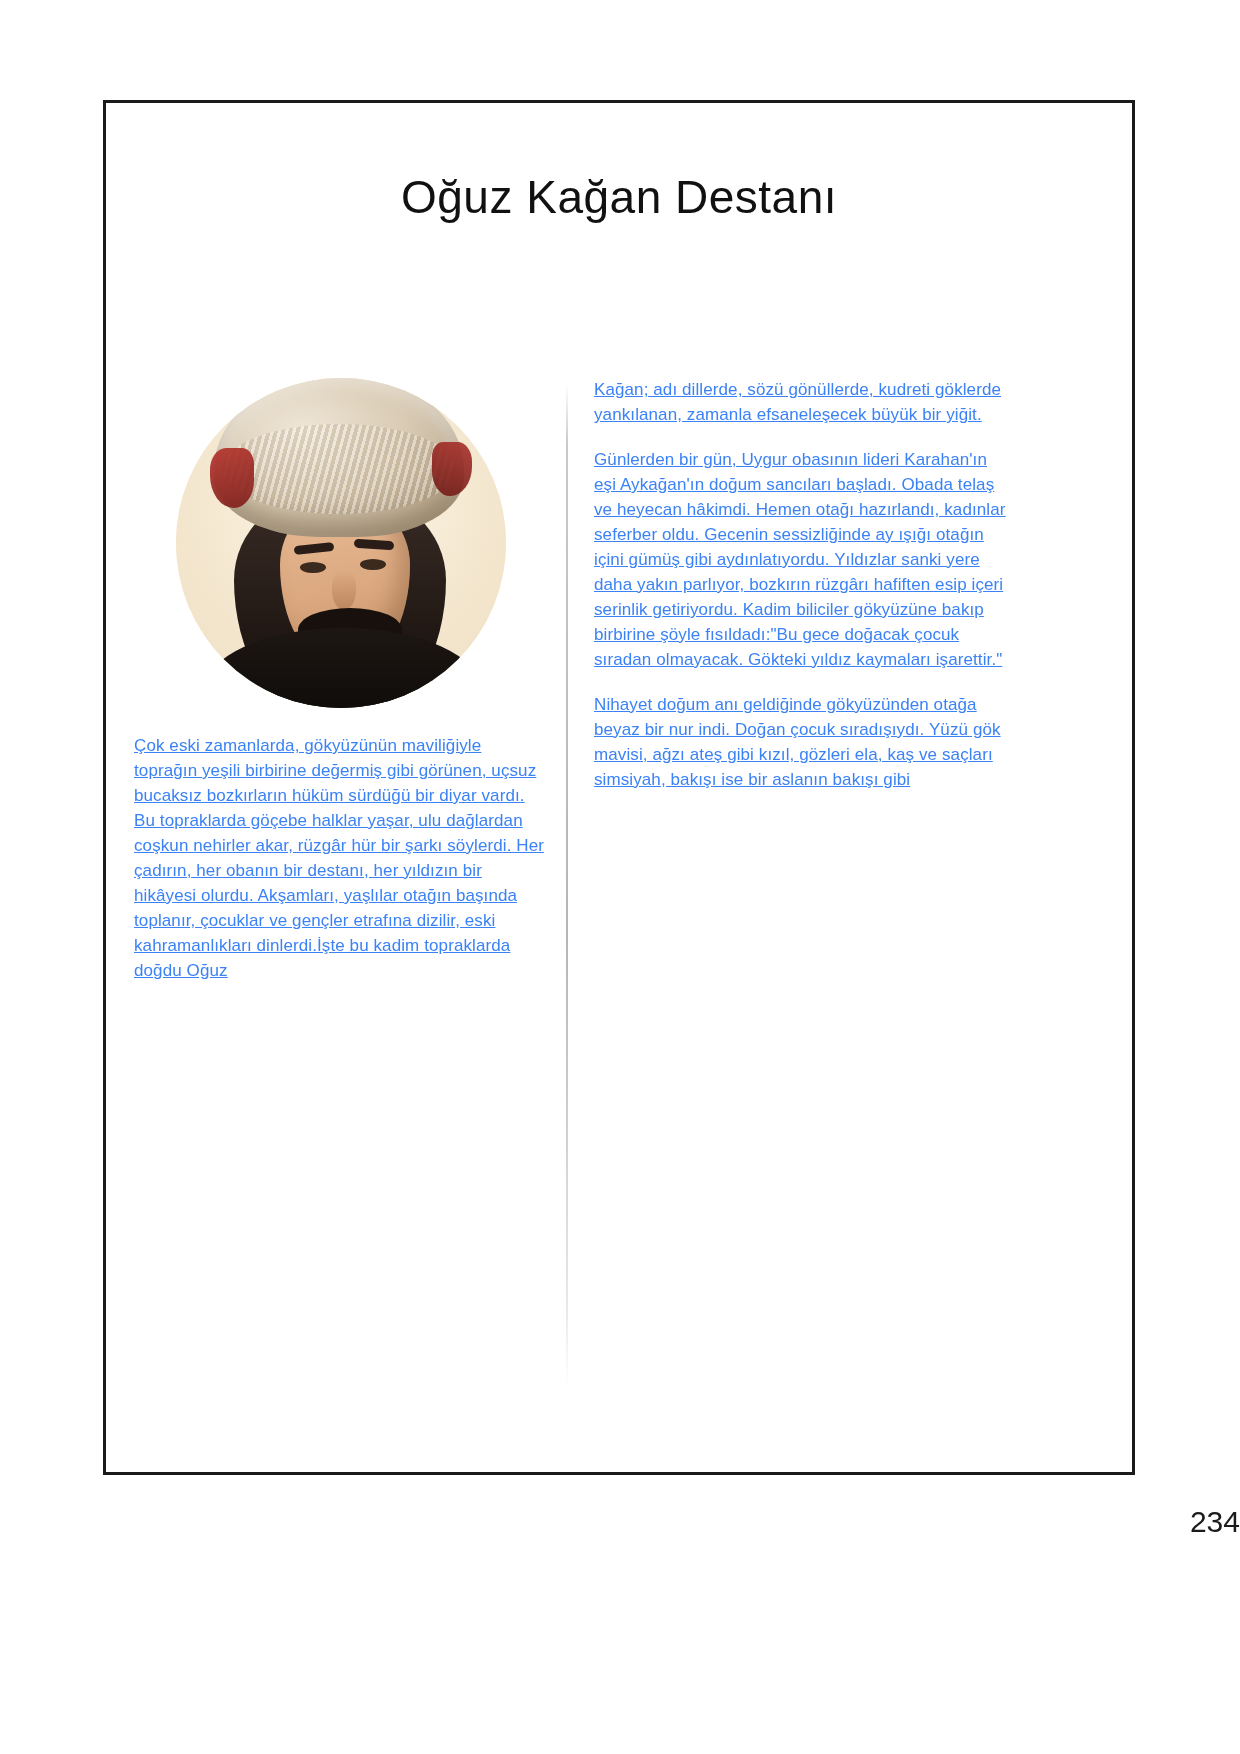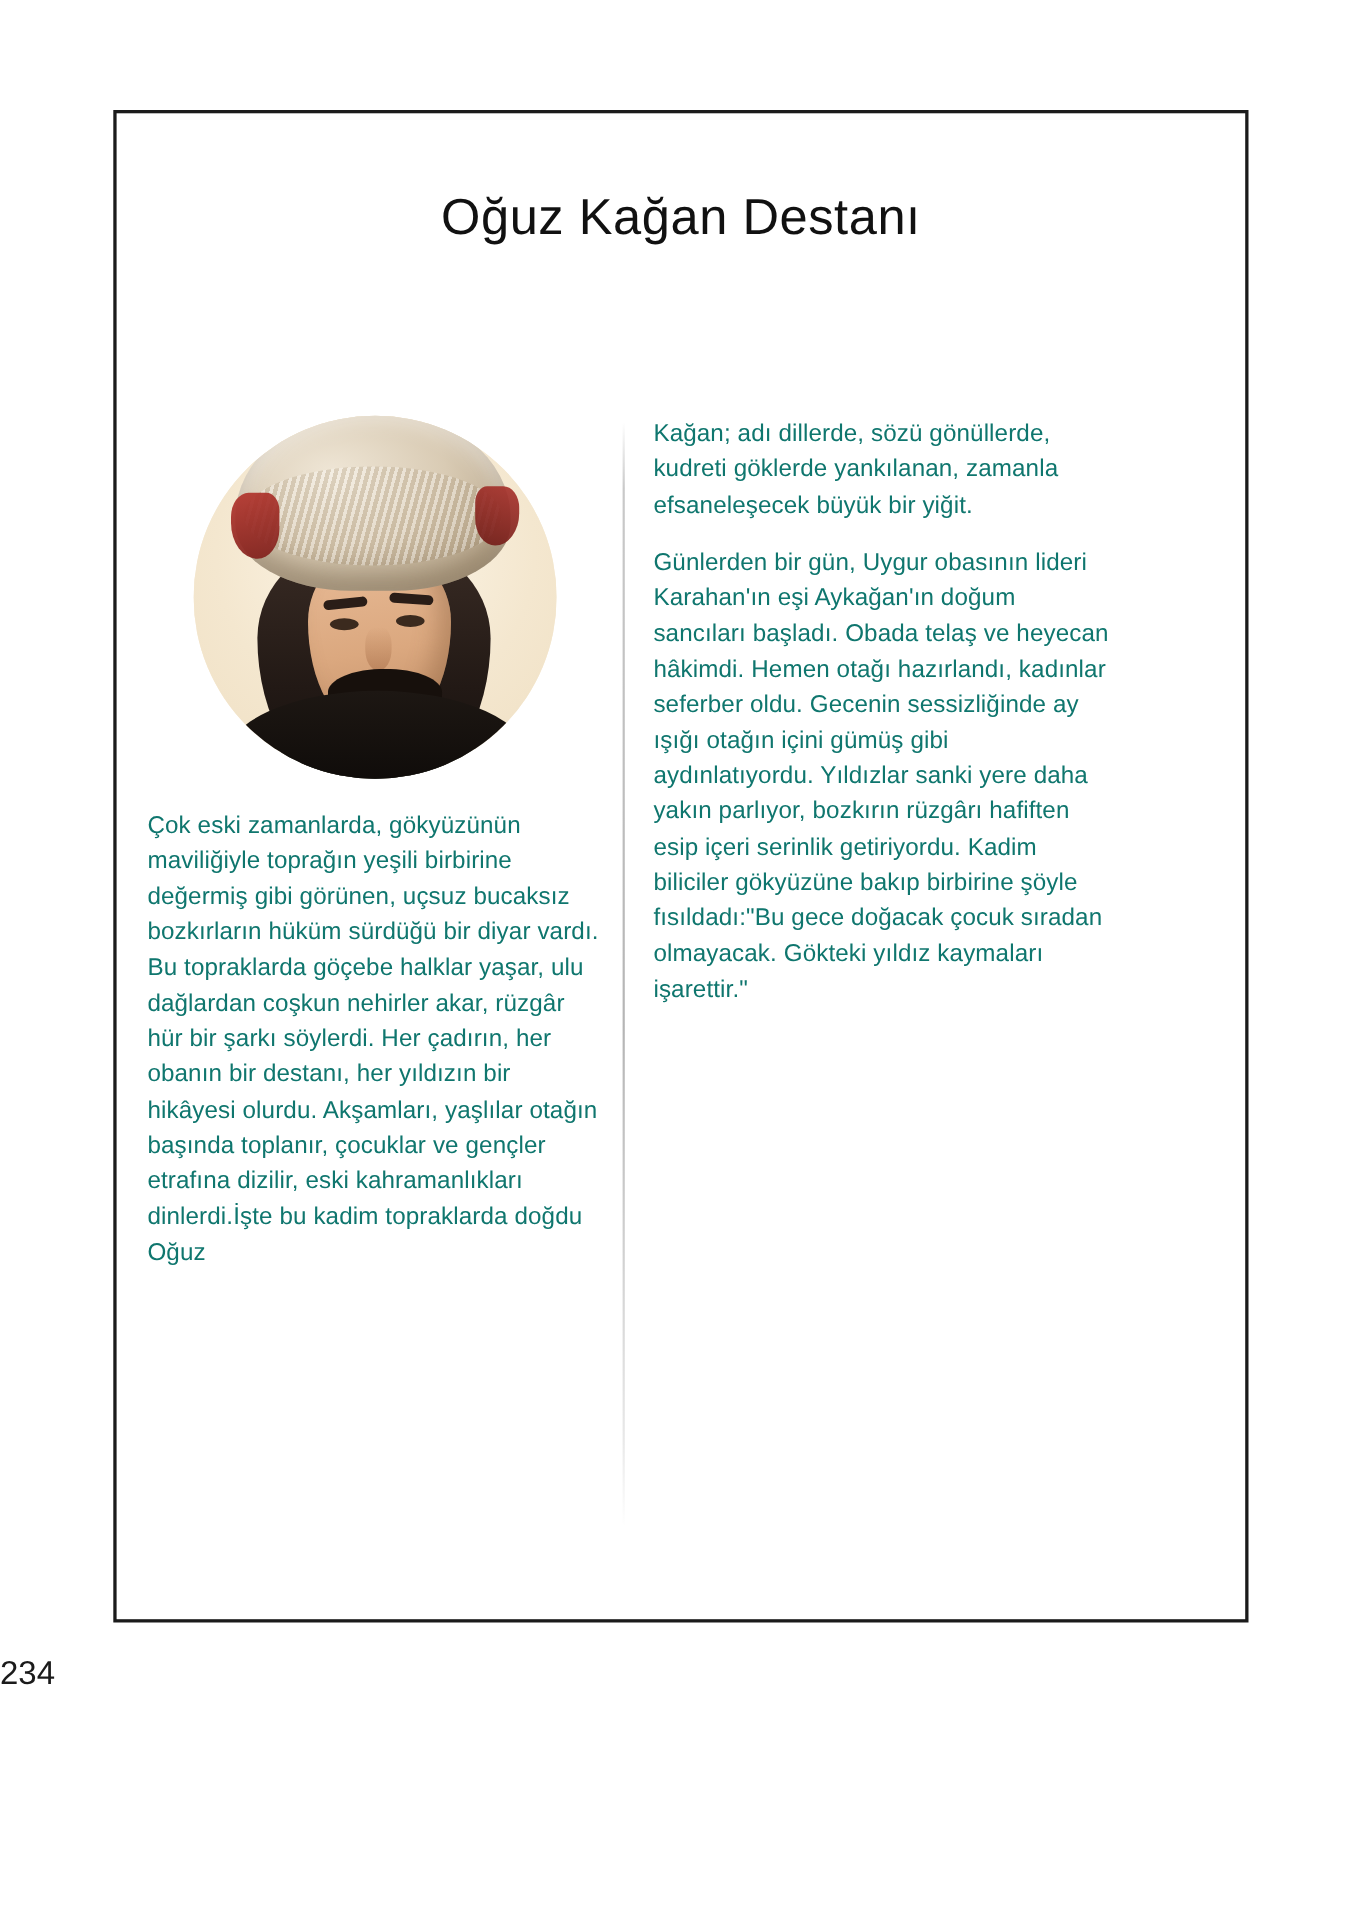--- a/index.html
+++ b/index.html
@@ -198,33 +198,34 @@
     position: absolute;
     left: 28px; bottom: -10px;
     width: 278px; height: 90px;
     background: linear-gradient(180deg,#1d1713,#0e0b09);
     border-radius: 50% 50% 0 0 / 70% 70% 0 0;
   }
 
   
   p.body {
     margin: 0 0 20px 0;
-    font-size: 22px;
+    font-size: 17px;
     line-height: 1.47;
-    color: #0f766e;
+    color: #3b82f6;
     letter-spacing: 0.1px;
+    text-decoration: underline;
   }
   p.body:last-child { margin-bottom: 0; margin-top: 12px; }
 
   .page-number {
     position: absolute;
     left: 0;
     top: 1505px;
     width: 100%;
-    text-align: left;
+    text-align: right;
     font-size: 30px;
     color: #1b1b1b;
   }
 </style>
 </head>
 <body>
 
 <div class="page">
 
   <div class="page-frame">
@@ -255,20 +256,21 @@
         </div>
 
         <p class="body">Çok eski zamanlarda, gökyüzünün maviliğiyle toprağın yeşili birbirine değermiş gibi görünen, uçsuz bucaksız bozkırların hüküm sürdüğü bir diyar vardı. Bu topraklarda göçebe halklar yaşar, ulu dağlardan coşkun nehirler akar, rüzgâr hür bir şarkı söylerdi. Her çadırın, her obanın bir destanı, her yıldızın bir hikâyesi olurdu. Akşamları, yaşlılar otağın başında toplanır, çocuklar ve gençler etrafına dizilir, eski kahramanlıkları dinlerdi.İşte bu kadim topraklarda doğdu Oğuz</p>
       </div>
 
       <div class="col-divider"></div>
 
       <div class="col col-right">
         <p class="body">Kağan; adı dillerde, sözü gönüllerde, kudreti göklerde yankılanan, zamanla efsaneleşecek büyük bir yiğit.</p>
         <p class="body">Günlerden bir gün, Uygur obasının lideri Karahan'ın eşi Aykağan'ın doğum sancıları başladı. Obada telaş ve heyecan hâkimdi. Hemen otağı hazırlandı, kadınlar seferber oldu. Gecenin sessizliğinde ay ışığı otağın içini gümüş gibi aydınlatıyordu. Yıldızlar sanki yere daha yakın parlıyor, bozkırın rüzgârı hafiften esip içeri serinlik getiriyordu. Kadim biliciler gökyüzüne bakıp birbirine şöyle fısıldadı:"Bu gece doğacak çocuk sıradan olmayacak. Gökteki yıldız kaymaları işarettir."</p>
+        <p class="body">Nihayet doğum anı geldiğinde gökyüzünden otağa beyaz bir nur indi. Doğan çocuk sıradışıydı. Yüzü gök mavisi, ağzı ateş gibi kızıl, gözleri ela, kaş ve saçları simsiyah, bakışı ise bir aslanın bakışı gibi</p>
       </div>
 
     </div>
   </div>
 
   <div class="page-number">234</div>
 
 </div>
 
 </body></html>

